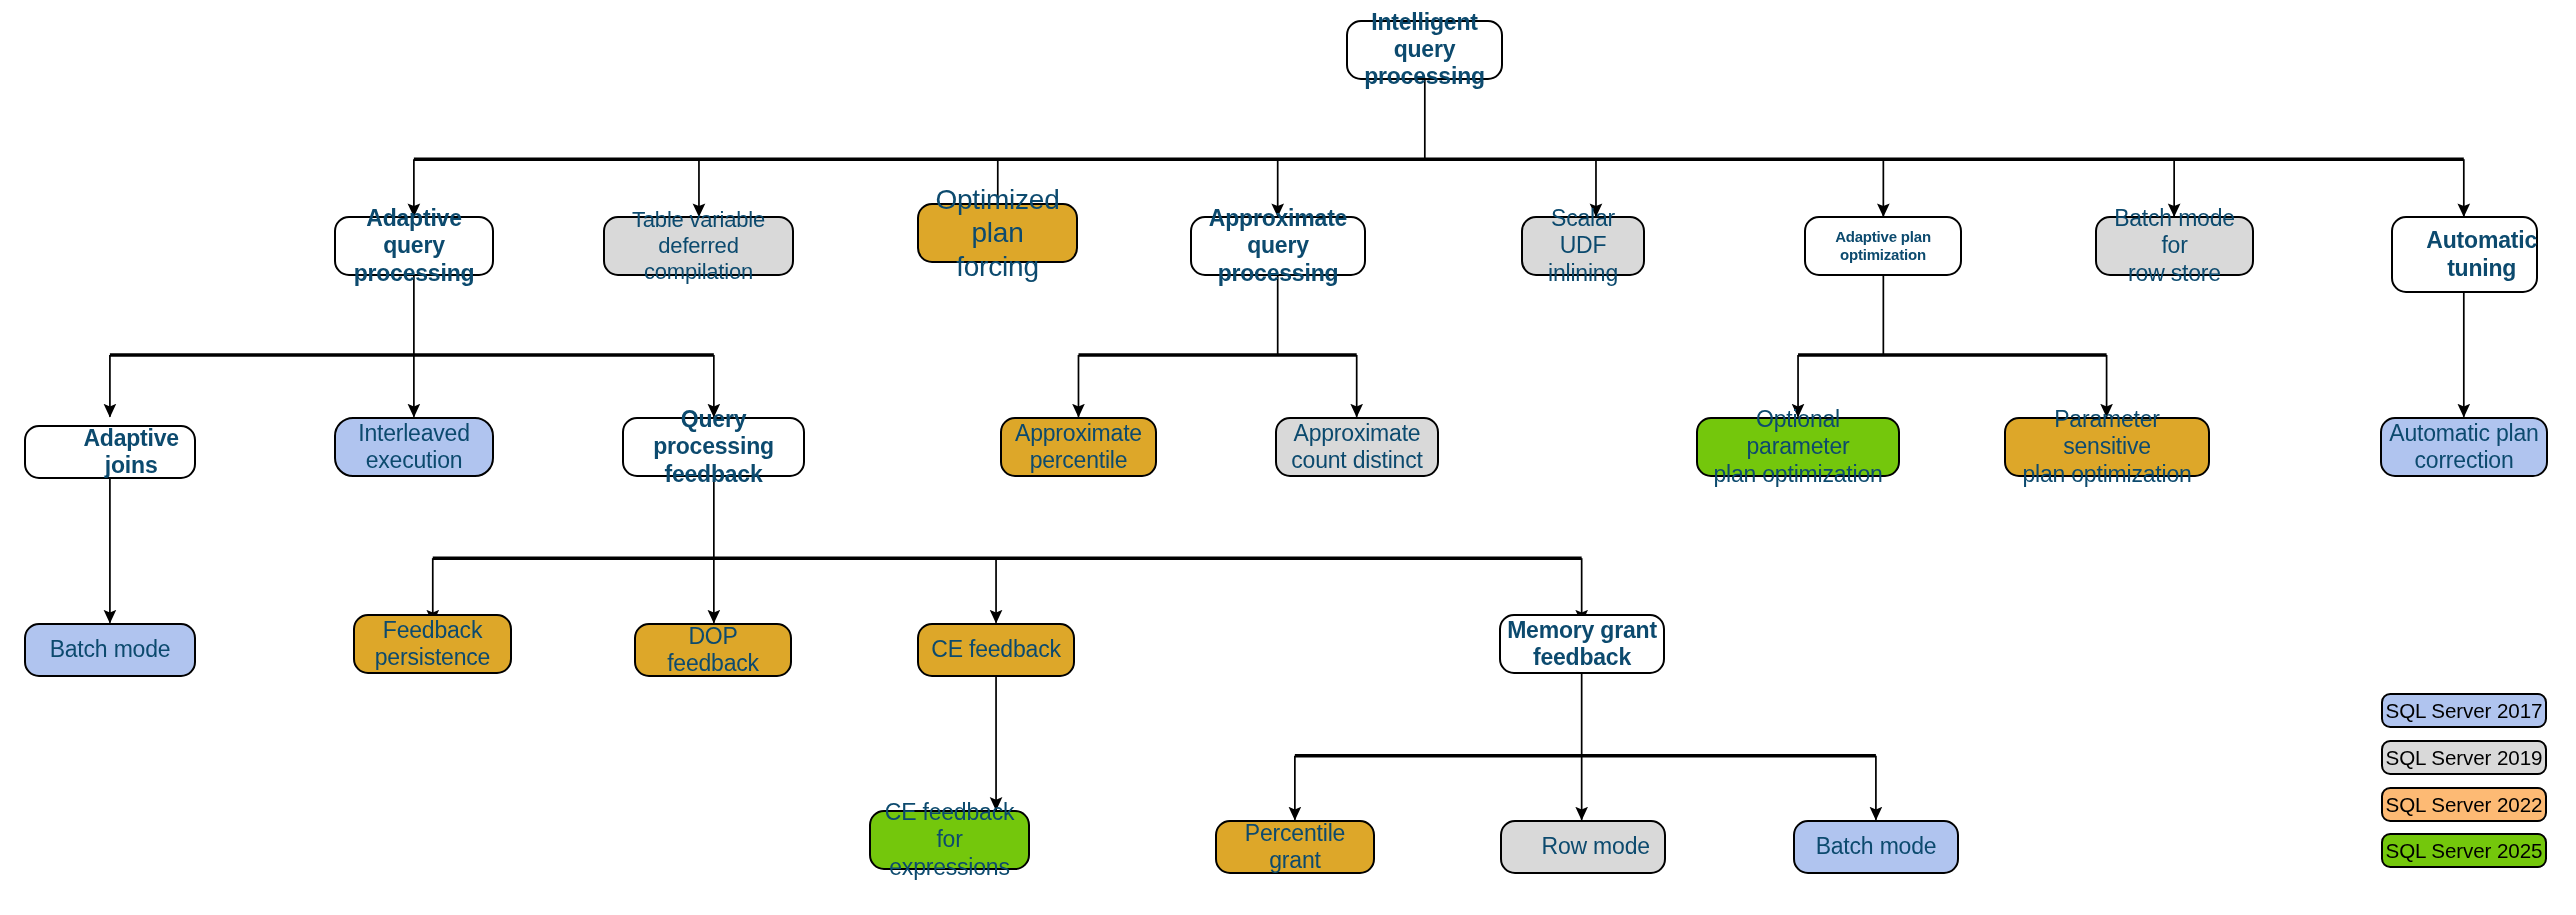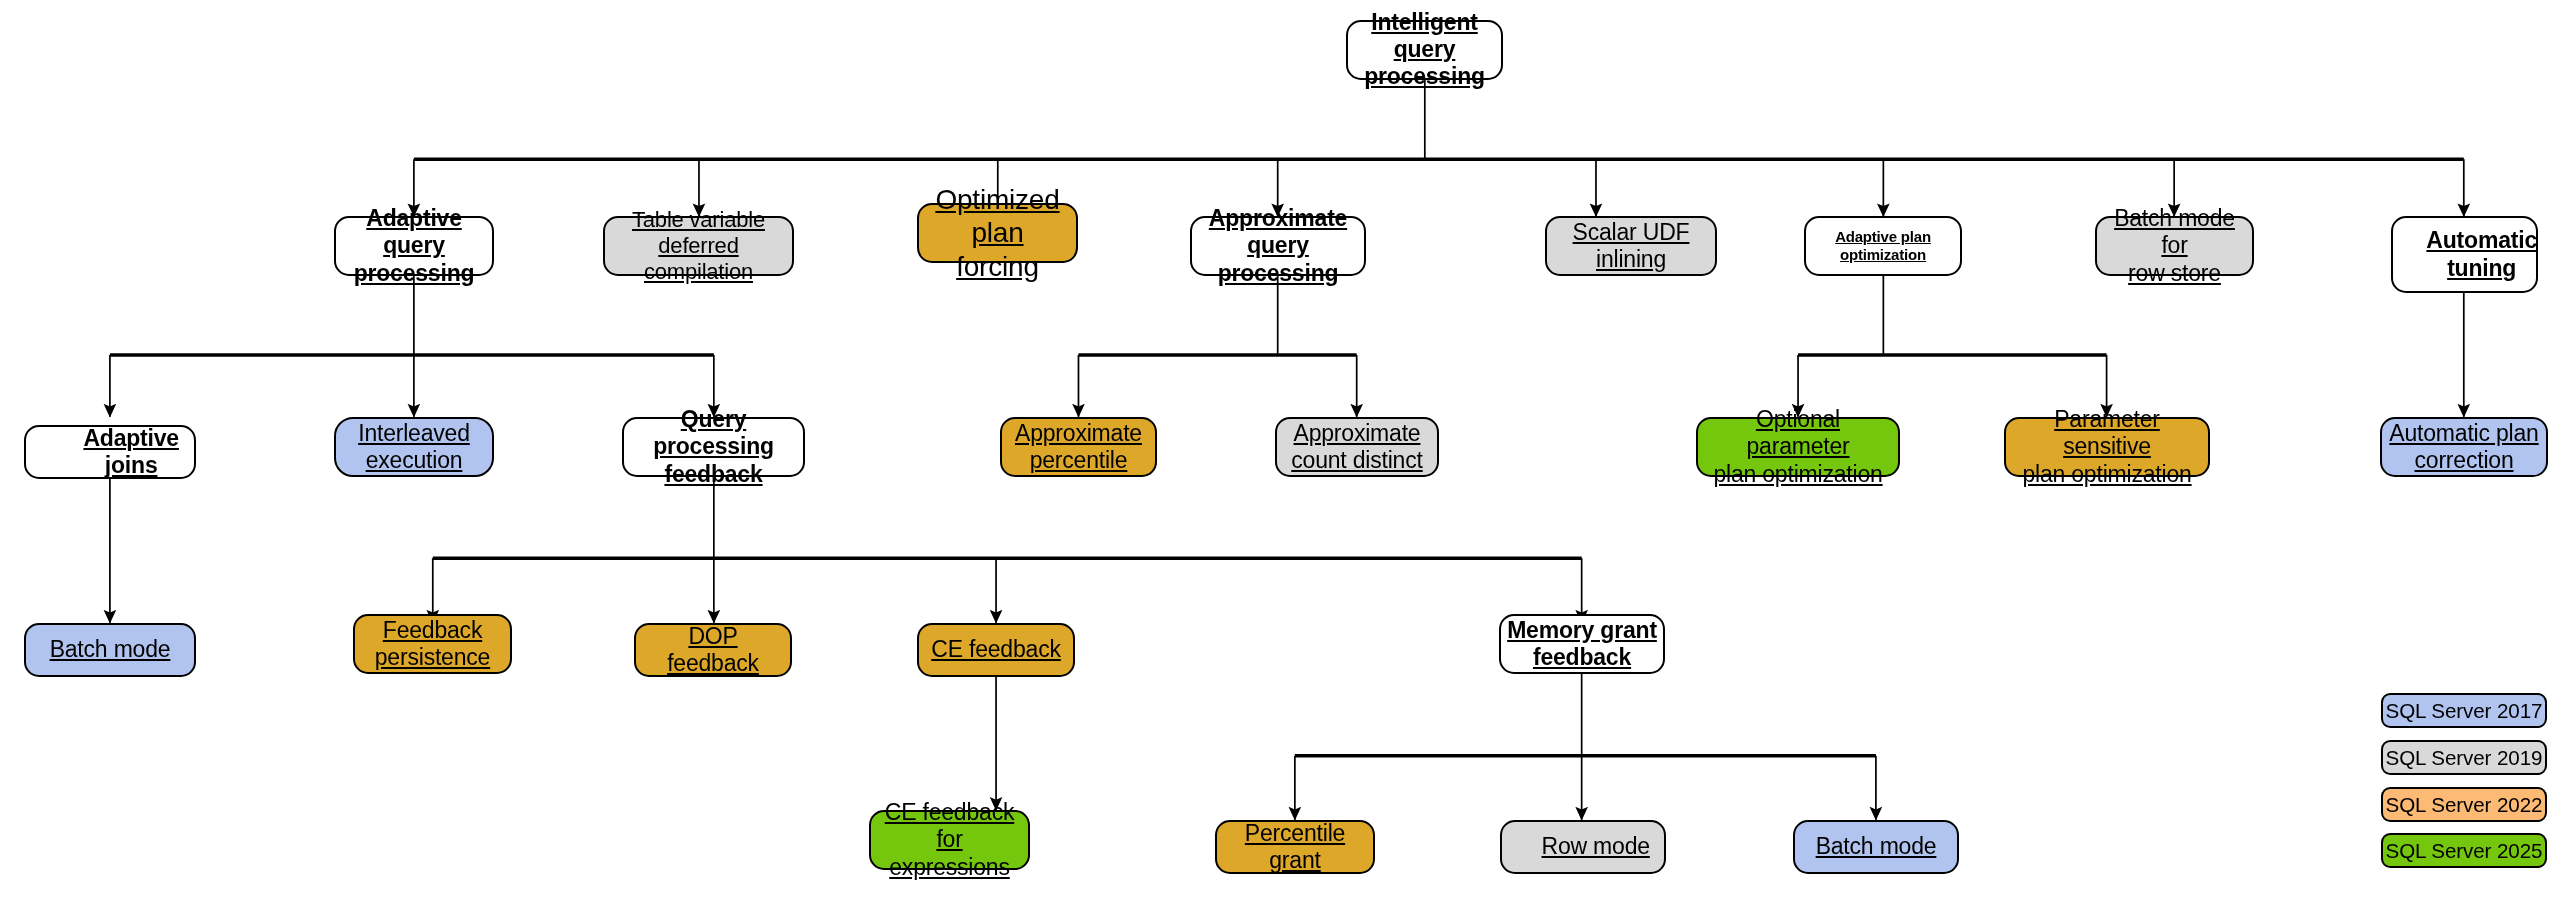--- a/index.html
+++ b/index.html
@@ -28,26 +28,25 @@
   }
   .node {
     position: absolute;
     box-sizing: border-box;
     border: 2.3px solid #000000;
     border-radius: 15px;
     display: flex;
     align-items: center;
     justify-content: center;
     text-align: center;
-    color: #000000;
+    color: #0c4a6e;
     line-height: 1.18;
     padding: 2.3px 5.7px;
     white-space: pre-line;
     letter-spacing: -0.2px;
-    text-decoration: underline;
   }
   .node.bold { font-weight: bold; }
   .legend-item {
     position: absolute;
     box-sizing: border-box;
     border: 2.3px solid #000000;
     border-radius: 9.2px;
     display: flex;
     align-items: center;
     justify-content: center;
@@ -111,21 +110,21 @@
       <div class="node bold" style="left: 1346px; top: 19.5px; width: 157px; height: 60px; font-size: 23px; background: rgb(255, 255, 255);">Intelligent query
 processing</div>
       <div class="node bold" style="left: 334px; top: 216px; width: 160px; height: 60px; font-size: 23px; background: rgb(255, 255, 255);">Adaptive query
 processing</div>
       <div class="node" style="left: 603px; top: 216px; width: 191px; height: 60px; font-size: 22px; background: rgb(217, 217, 217);">Table variable
 deferred compilation</div>
       <div class="node" style="left: 917px; top: 203px; width: 161px; height: 60px; font-size: 28px; background: rgb(221, 167, 41);">Optimized plan
 forcing</div>
       <div class="node bold" style="left: 1190px; top: 216px; width: 176px; height: 60px; font-size: 23px; background: rgb(255, 255, 255);">Approximate
 query processing</div>
-      <div class="node" style="left: 1521px; top: 216px; width: 172px; height: 60px; font-size: 23px; background: rgb(217, 217, 217); margin-left: 24px;">Scalar UDF
+      <div class="node" style="left: 1521px; top: 216px; width: 124px; height: 60px; font-size: 23px; background: rgb(217, 217, 217);">Scalar UDF
 inlining</div>
       <div class="node bold" style="left: 1804px; top: 216px; width: 158px; height: 60px; font-size: 15px; background: rgb(255, 255, 255);">Adaptive plan
 optimization</div>
       <div class="node" style="left: 2095px; top: 216px; width: 159px; height: 60px; font-size: 23px; background: rgb(217, 217, 217);">Batch mode for
 row store</div>
       <div class="node bold" style="left: 2391px; top: 216px; width: 147px; height: 77px; font-size: 23px; background: rgb(255, 255, 255); padding-left: 40px;">Automatic
 tuning</div>
       <div class="node bold" style="left: 24px; top: 425px; width: 172px; height: 54px; font-size: 23px; background: rgb(255, 255, 255); padding-left: 48px;">Adaptive joins</div>
       <div class="node" style="left: 334px; top: 417px; width: 160px; height: 60px; font-size: 23px; background: rgb(176, 196, 239); border-radius: 19px;">Interleaved
 execution</div>

